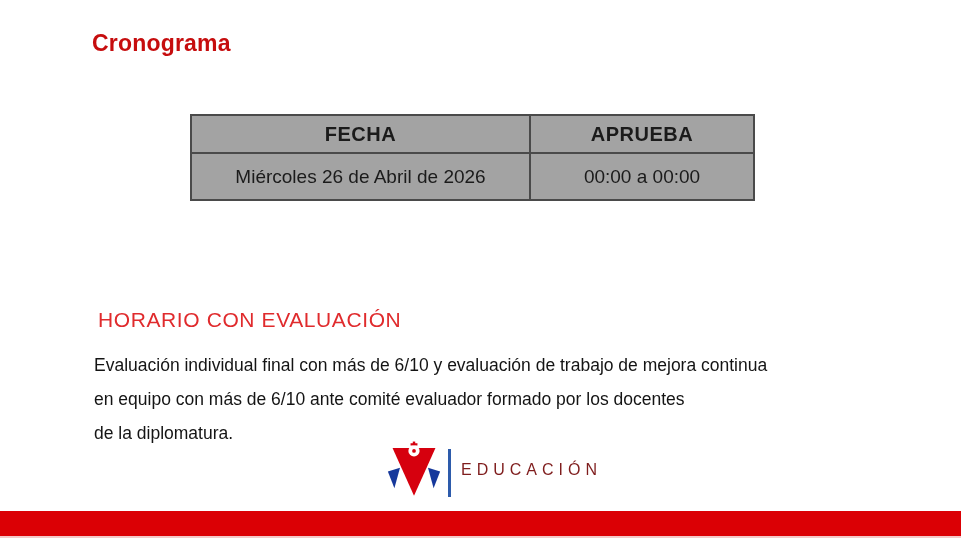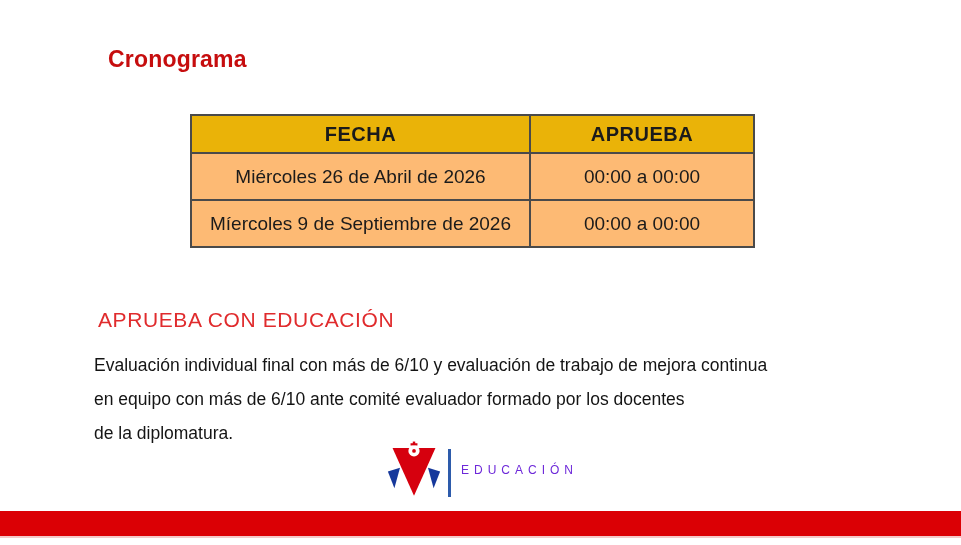--- a/index.html
+++ b/index.html
@@ -12,21 +12,21 @@
     position: relative;
     width: 961px;
     height: 545px;
     background: #ffffff;
     overflow: hidden;
   }
   .title {
     position: absolute;
     left: 92px;
     top: 30px;
-    margin: 16px;
+    margin: 0;
     font-size: 23px;
     font-weight: bold;
     color: #c60d0e;
     letter-spacing: 0.2px;
   }
   .schedule-table {
     position: absolute;
     left: 190px;
     top: 114px;
     border-collapse: collapse;
@@ -34,28 +34,28 @@
   }
   .schedule-table th,
   .schedule-table td {
     border: 2px solid #4a4a4a;
     text-align: center;
     vertical-align: middle;
     color: #1b1b1b;
     padding: 0;
   }
   .schedule-table th {
-    background: #eab308;
+    background: #a3a3a3;
     height: 36px;
     font-size: 20px;
     font-weight: 600;
     letter-spacing: 0.5px;
   }
   .schedule-table td {
-    background: #fdba74;
+    background: #a3a3a3;
     height: 45px;
     font-size: 19px;
     font-weight: normal;
   }
   .col-fecha   { width: 337px; }
   .col-horario { width: 222px; }
   .section-heading {
     position: absolute;
     left: 98px;
     top: 308px;
@@ -93,23 +93,23 @@
     height: 48px;
     background: #2d5bab;
     margin: 0 10px 0 6px;
   }
   .logo-text {
     display: flex;
     flex-direction: column;
     line-height: 1;
   }
   .logo-educacion {
-    font-size: 12px;
+    font-size: 16px;
     font-weight: 400;
-    color: #6d28d9;
+    color: #7f1d1d;
     letter-spacing: 5px;
     margin-bottom: 6px;
     white-space: nowrap;
   }
   .logo-continua-wrap {
     position: relative;
     display: inline-block;
   }
   .logo-continua {
     font-size: 24px;
@@ -147,28 +147,24 @@
       <tr>
         <th class="col-fecha">FECHA</th>
         <th class="col-horario">APRUEBA</th>
       </tr>
     </thead>
     <tbody>
       <tr>
         <td>Miércoles 26 de Abril de 2026</td>
         <td>00:00 a 00:00</td>
       </tr>
-      <tr>
-        <td>Míercoles 9 de Septiembre de 2026</td>
-        <td>00:00 a 00:00</td>
-      </tr>
     </tbody>
   </table>
 
-  <h2 class="section-heading">APRUEBA CON EDUCACIÓN</h2>
+  <h2 class="section-heading">HORARIO CON EVALUACIÓN</h2>
 
   <p class="body-text">Evaluación individual final con más de 6/10 y evaluación de trabajo de mejora continua
 en equipo con más de 6/10 ante comité evaluador formado por los docentes
 de la diplomatura.</p>
 
   <div class="logo">
     <span>
       <svg class="logo-mark" viewBox="0 0 60 62" xmlns="http://www.w3.org/2000/svg" aria-hidden="true">
 
         <polygon points="7,7 53,7 30,58" fill="#d6000e"></polygon>

